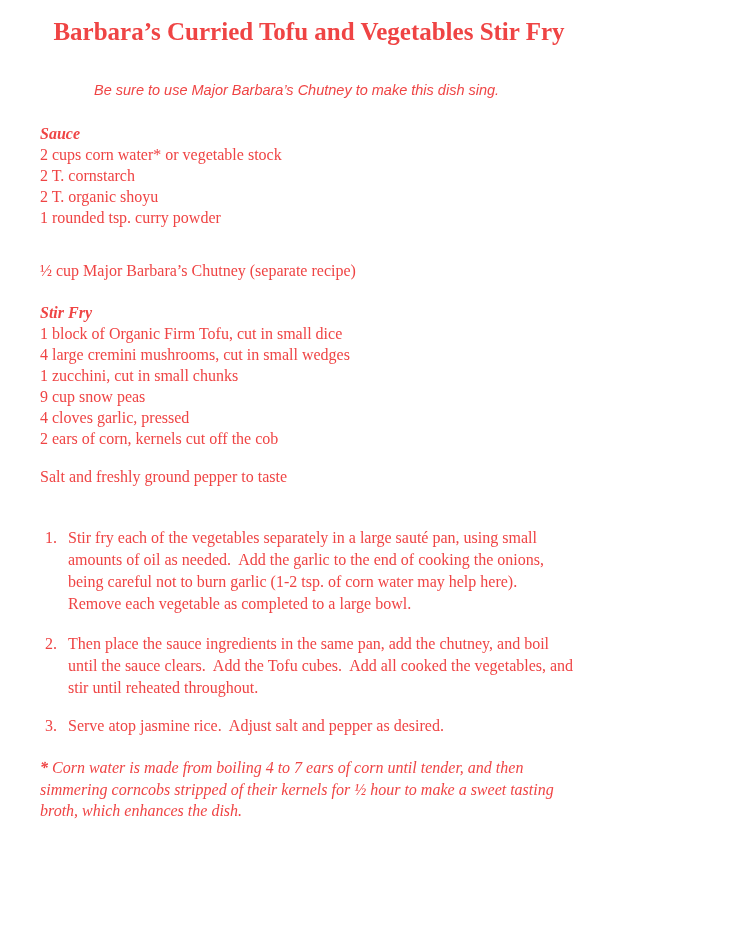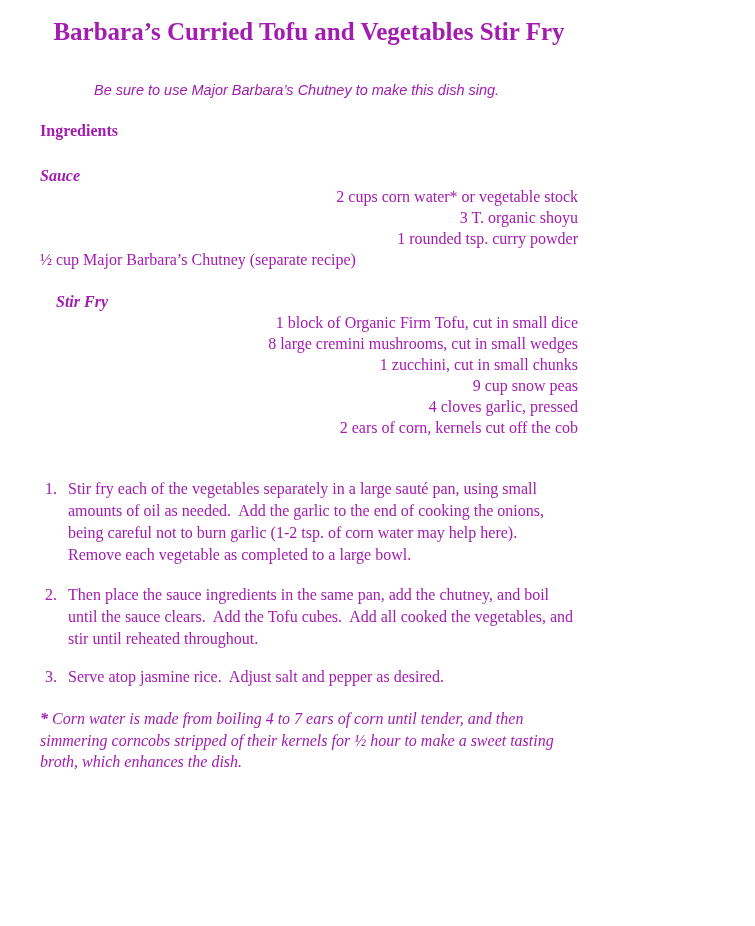--- a/index.html
+++ b/index.html
@@ -2,21 +2,21 @@
 <html><head>
 <meta charset="utf-8">
 <style>
   html, body { margin:0; padding:0; background:#ffffff; }
   .page {
     position:relative;
     width:618px; height:926px;
     box-sizing:border-box;
     padding:18px 40px 0 40px;
     background:#ffffff;
-    color:#a21caf;
+    color:#ef4444;
     font-family:"Liberation Serif", serif;
     font-size:16px;
     overflow:hidden;
   }
   .title {
     margin:0;
     text-align:center;
     font-size:25px;
     font-weight:bold;
     line-height:28px;
@@ -34,23 +34,23 @@
     font-weight:bold;
     font-size:16px;
     line-height:18px;
   }
   .group-heading {
     font-weight:bold;
     font-style:italic;
     line-height:21px;
   }
   .sauce-heading { margin-top:25px; }
-  .stirfry-heading { margin-top:21px;margin-left:16px; }
-  .ing-line { line-height:21px;text-align:right; }
-  .chutney-line { margin-top:0; line-height:21px; }
+  .stirfry-heading { margin-top:21px; }
+  .ing-line { line-height:21px; }
+  .chutney-line { margin-top:32px; line-height:21px; }
   .salt-line { margin-top:17px; line-height:21px; }
   .steps { margin-top:40px; }
   .step { display:flex; line-height:22px; }
   .step-2 { margin-top:18px; }
   .step-3 { margin-top:16px; }
   .step-num { flex:0 0 28px; box-sizing:border-box; padding-left:5px; }
   .step-body { flex:1; white-space:pre-wrap; }
   .footnote {
     margin-top:20px;
     font-style:italic;
@@ -61,38 +61,39 @@
 </style>
 </head>
 <body>
 
 <div class="page">
 
   <h1 class="title">Barbara’s Curried Tofu and Vegetables Stir Fry</h1>
 
   <div class="subtitle">Be sure to use Major Barbara’s Chutney to make this dish sing.</div>
 
-  <div class="ingredients-heading">Ingredients</div>
 
   <div>
     <div class="group-heading sauce-heading">Sauce</div>
     <div class="ing-line">2 cups corn water* or vegetable stock</div>
-    <div class="ing-line">3 T. organic shoyu</div>
+    <div class="ing-line">2 T. cornstarch</div>
+    <div class="ing-line">2 T. organic shoyu</div>
     <div class="ing-line">1 rounded tsp. curry powder</div>
     <div class="chutney-line">½ cup Major Barbara’s Chutney (separate recipe)</div>
   </div>
 
   <div>
     <div class="group-heading stirfry-heading">Stir Fry</div>
     <div class="ing-line">1 block of Organic Firm Tofu, cut in small dice</div>
-    <div class="ing-line">8 large cremini mushrooms, cut in small wedges</div>
+    <div class="ing-line">4 large cremini mushrooms, cut in small wedges</div>
     <div class="ing-line">1 zucchini, cut in small chunks</div>
     <div class="ing-line">9 cup snow peas</div>
     <div class="ing-line">4 cloves garlic, pressed</div>
     <div class="ing-line">2 ears of corn, kernels cut off the cob</div>
+    <div class="salt-line">Salt and freshly ground pepper to taste</div>
   </div>
 
   <div class="steps">
     <div class="step step-1">
       <div class="step-num">1.</div>
       <div class="step-body">Stir fry each of the vegetables separately in a large sauté pan, using small amounts of oil as needed.  Add the garlic to the end of cooking the onions, being careful not to burn garlic (1-2 tsp. of corn water may help here).  Remove each vegetable as completed to a large bowl.</div>
     </div>
     <div class="step step-2">
       <div class="step-num">2.</div>
       <div class="step-body">Then place the sauce ingredients in the same pan, add the chutney, and boil until the sauce clears.  Add the Tofu cubes.  Add all cooked the vegetables, and stir until reheated throughout.</div>

